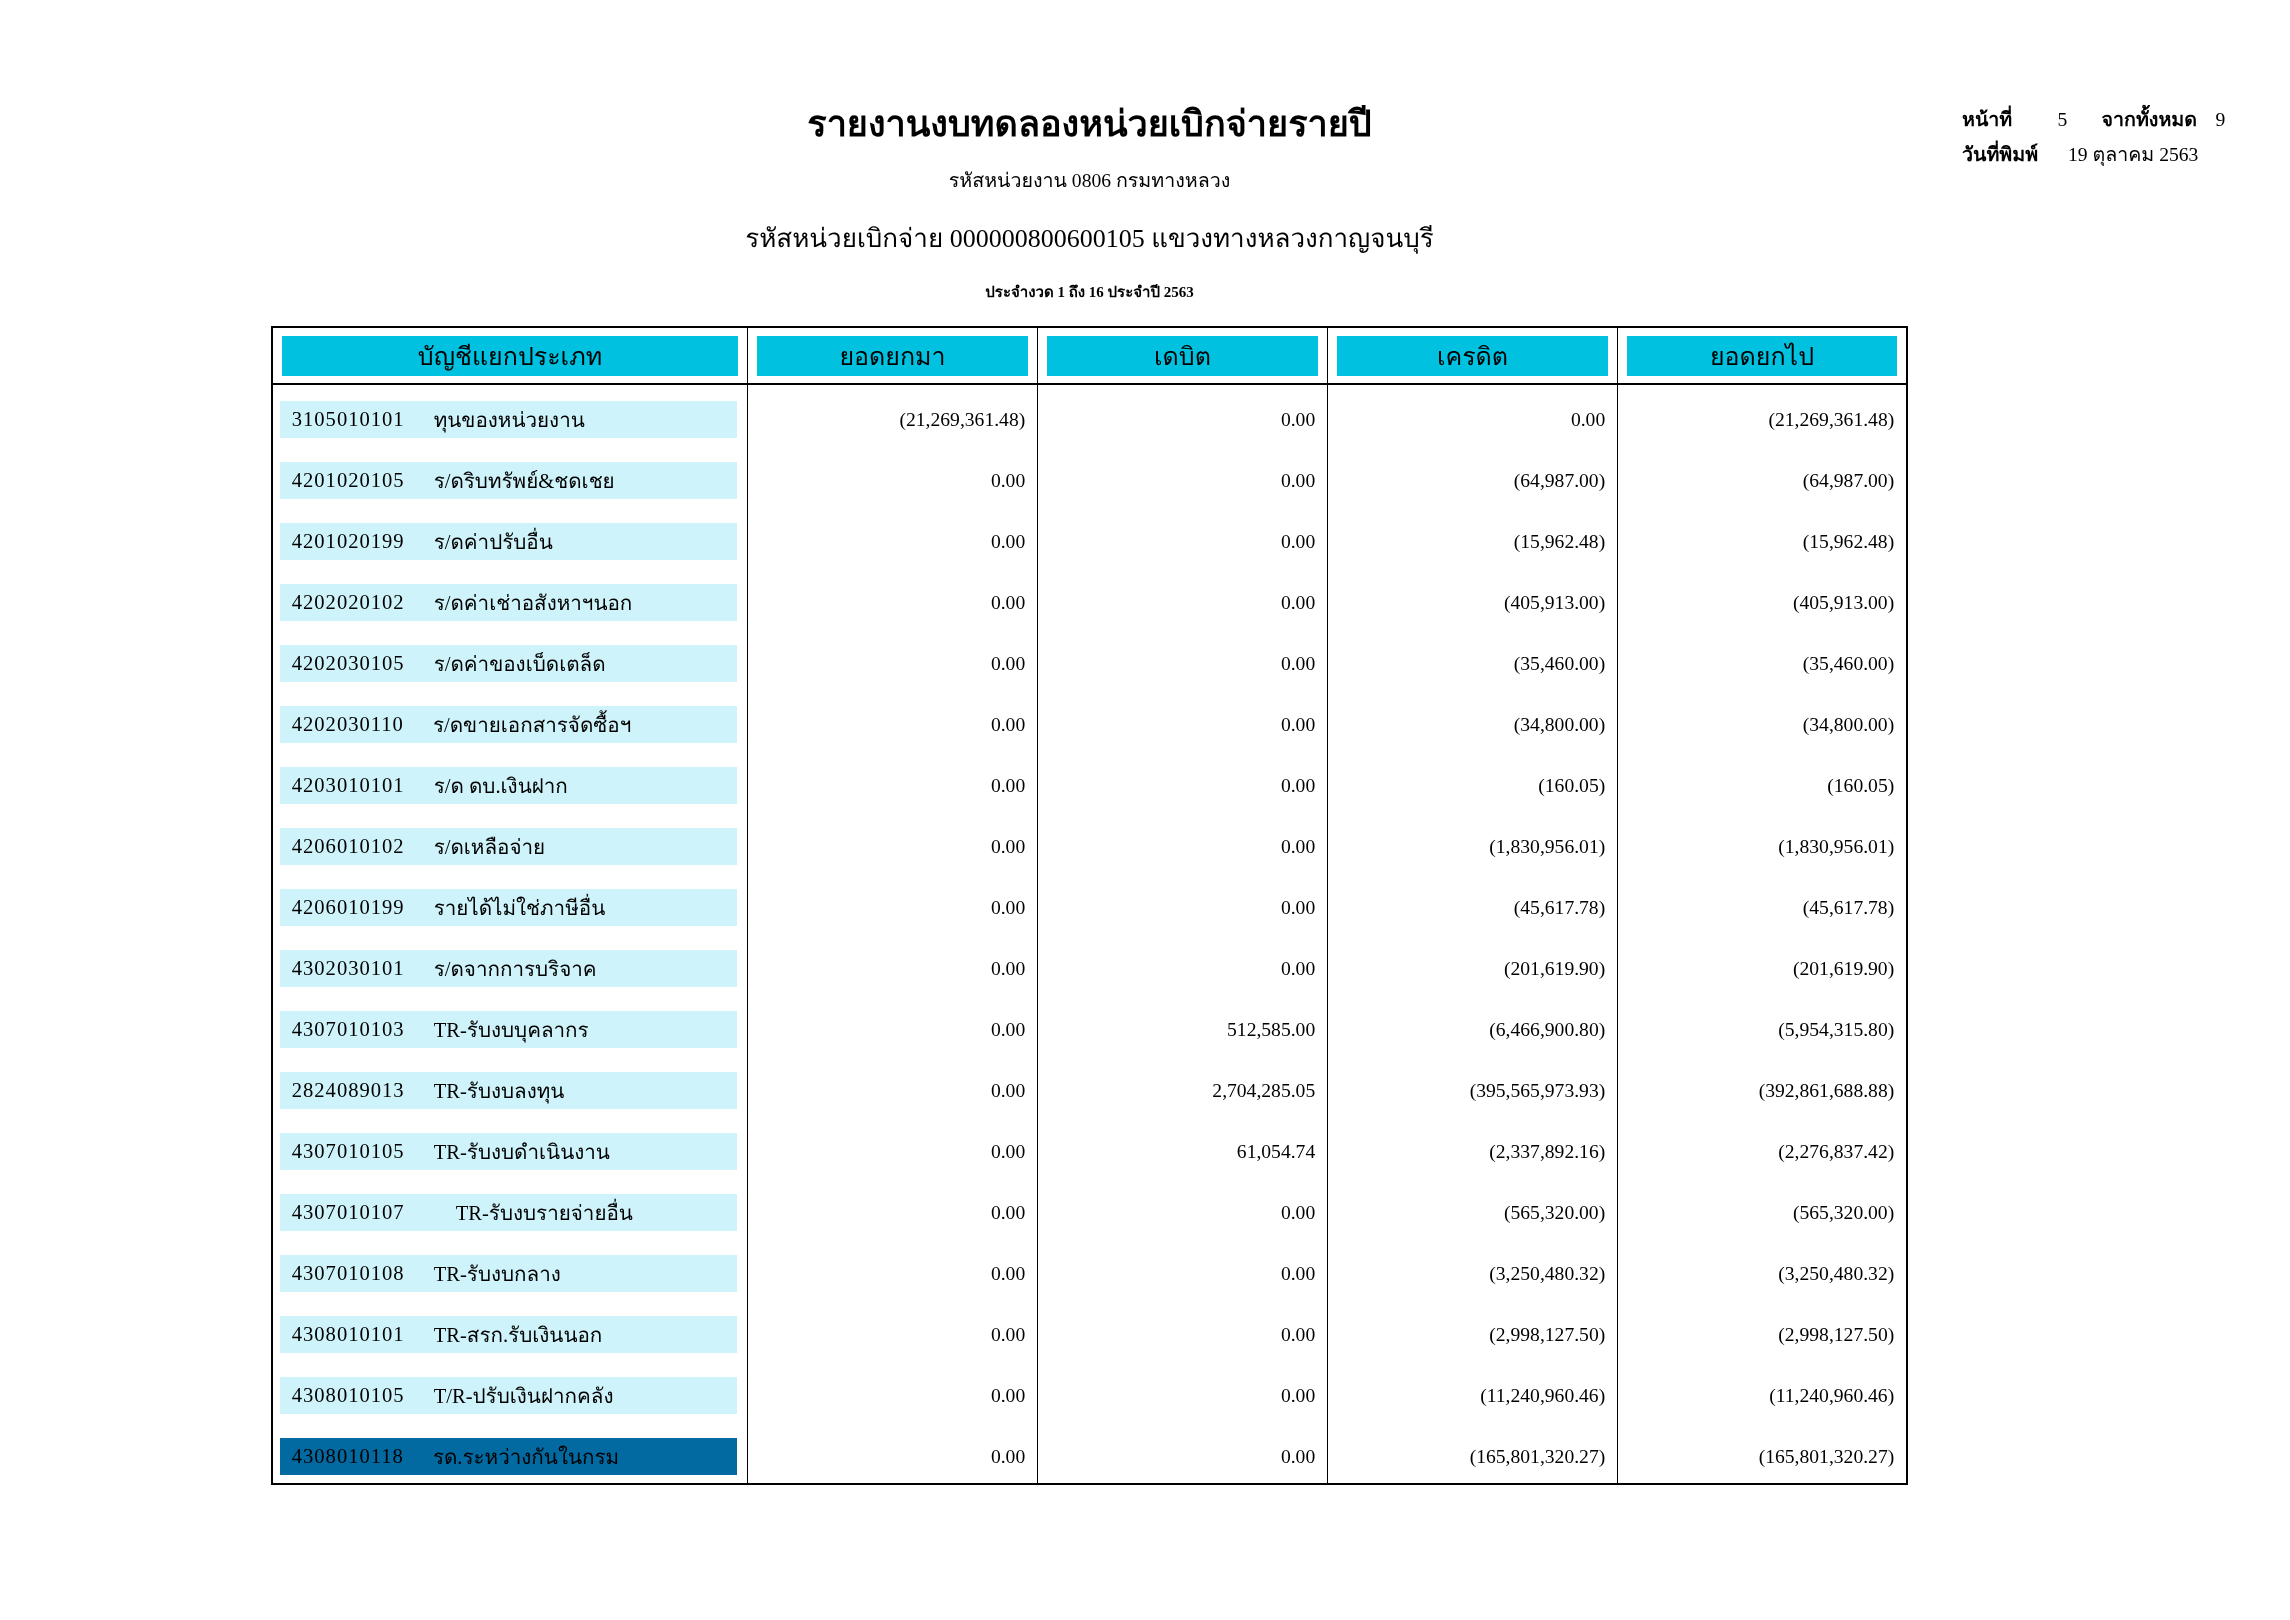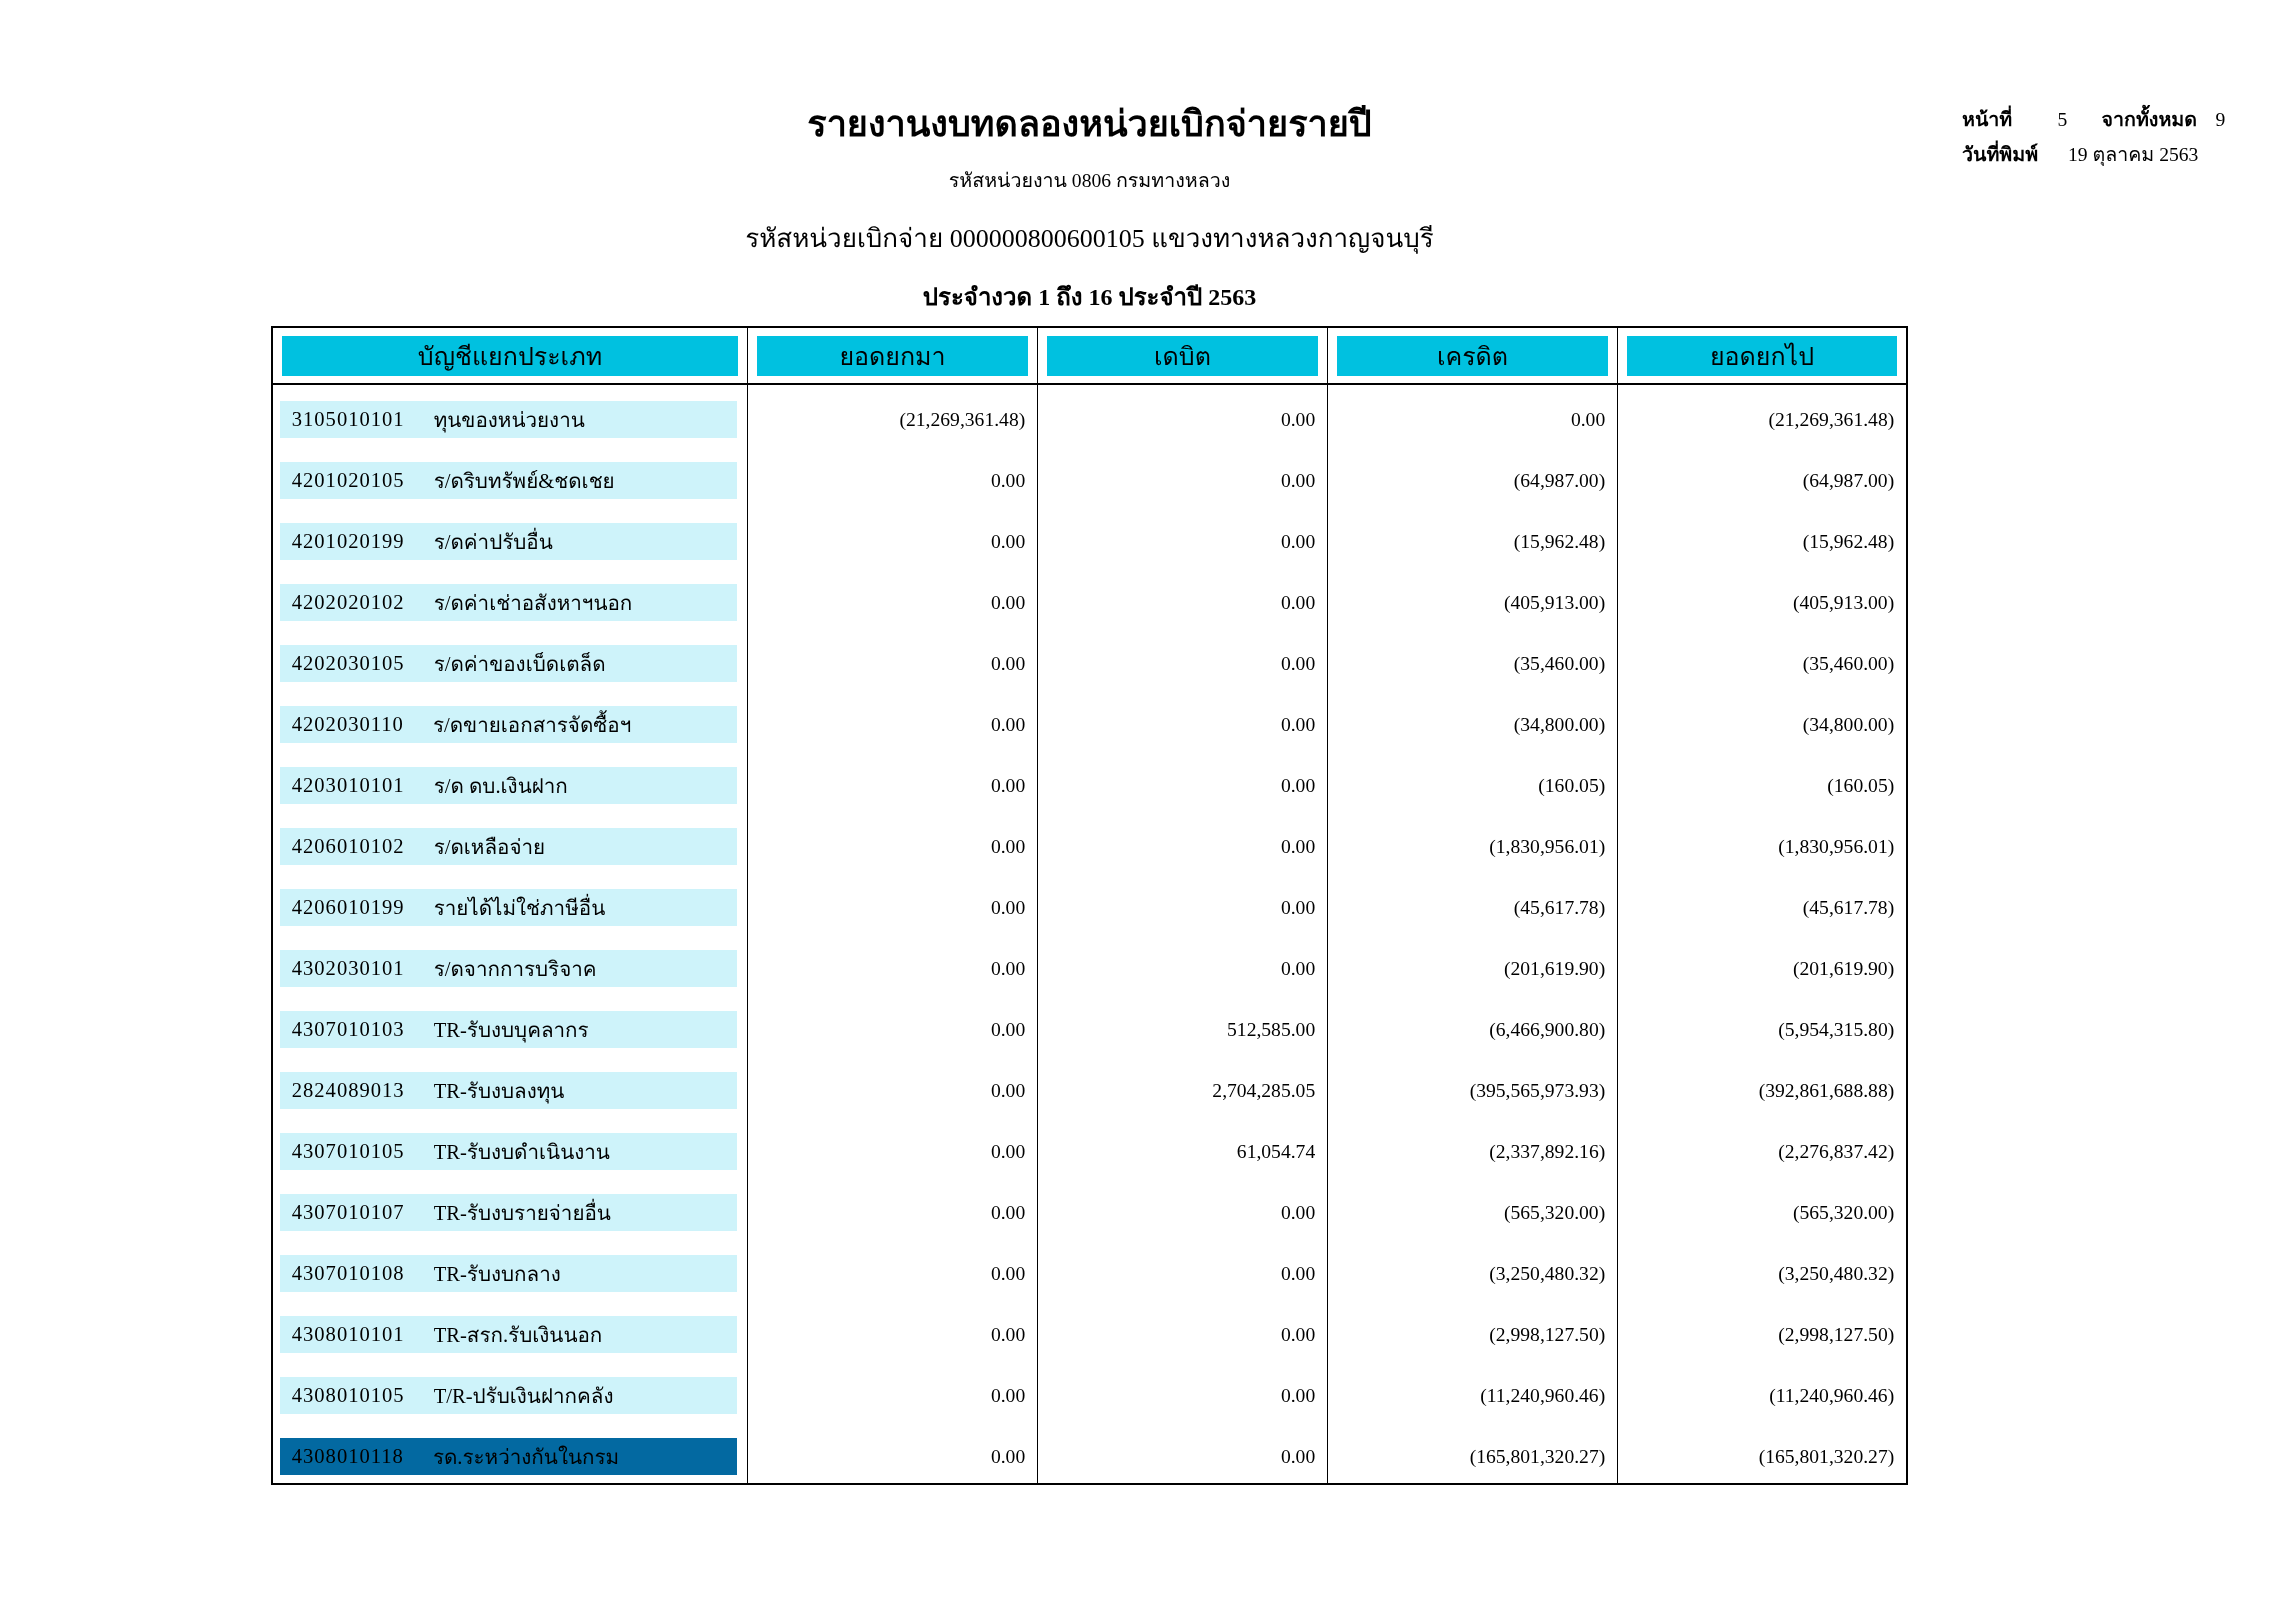--- a/index.html
+++ b/index.html
@@ -9,21 +9,21 @@
     font-family: "Liberation Serif", "DejaVu Serif", serif;
     color: #000;
   }
   .page { position: relative; width: 2291px; height: 1620px; overflow: hidden; }
 
   
   .doc-header { position: absolute; left: 271px; top: 106px; width: 1637px; text-align: center; }
   .doc-title { font-size: 36px; font-weight: bold; line-height: 1; }
   .doc-sub1  { font-size: 19.6px; margin-top: 29px; line-height: 1; }
   .doc-sub2  { font-size: 26px; margin-top: 35px; line-height: 1; }
-  .doc-period{ font-size: 24px; font-weight: bold; margin-top: 33px; line-height: 1; }
+  .doc-period{ font-size: 15px; font-weight: bold; margin-top: 33px; line-height: 1; }
 
   
   .page-info { position: absolute; left: 1962px; top: 110px; font-size: 19.6px; line-height: 1; white-space: nowrap; }
   .pi-row { margin-bottom: 15.7px; }
   .pi-label { font-weight: bold; display: inline-block; }
   .pi-l1 { width: 76px; }
   .pi-v1 { display: inline-block; width: 49px; text-align: center; }
   .pi-l2 { width: 110px; text-align: right; }
   .pi-v2 { display: inline-block; width: 47px; text-align: center; }
   .pi-ld { width: 106px; }
@@ -267,21 +267,21 @@
       </div>
     </div>
     <div class="cell c-num">0.00</div>
     <div class="cell c-num">61,054.74</div>
     <div class="cell c-num">(2,337,892.16)</div>
     <div class="cell c-num">(2,276,837.42)</div>
   </div>
 
   <div class="trow">
     <div class="cell c-account">
-      <div class="band" style="background: rgb(206, 243, 250);">
+      <div class="band" style="background: rgb(206, 243, 250); gap: 22px;">
         <span class="code">4307010107</span>
         <span class="acc-name">TR-รับงบรายจ่ายอื่น</span>
       </div>
     </div>
     <div class="cell c-num">0.00</div>
     <div class="cell c-num">0.00</div>
     <div class="cell c-num">(565,320.00)</div>
     <div class="cell c-num">(565,320.00)</div>
   </div>
 

